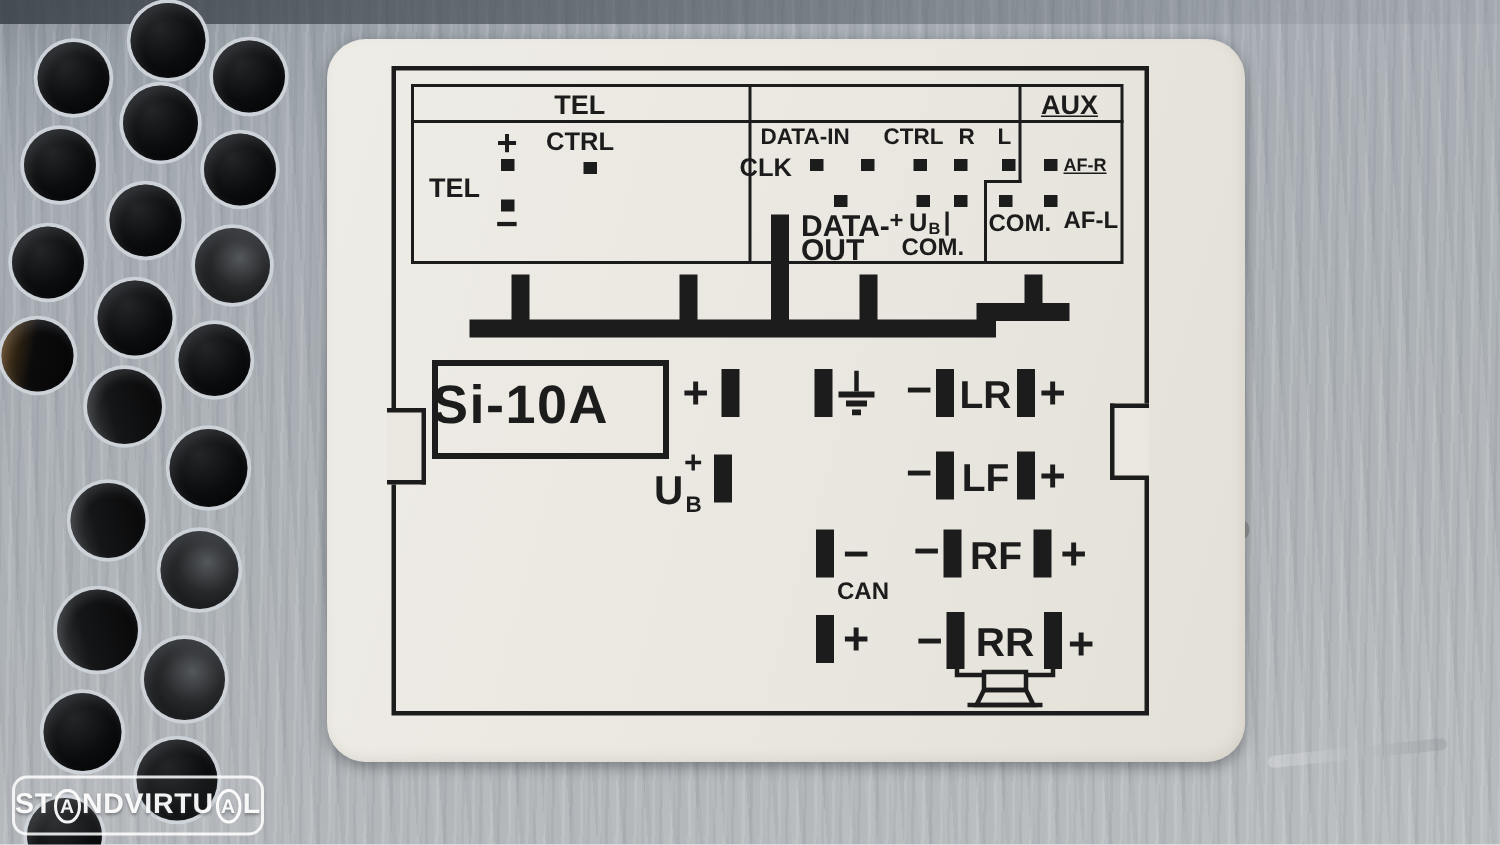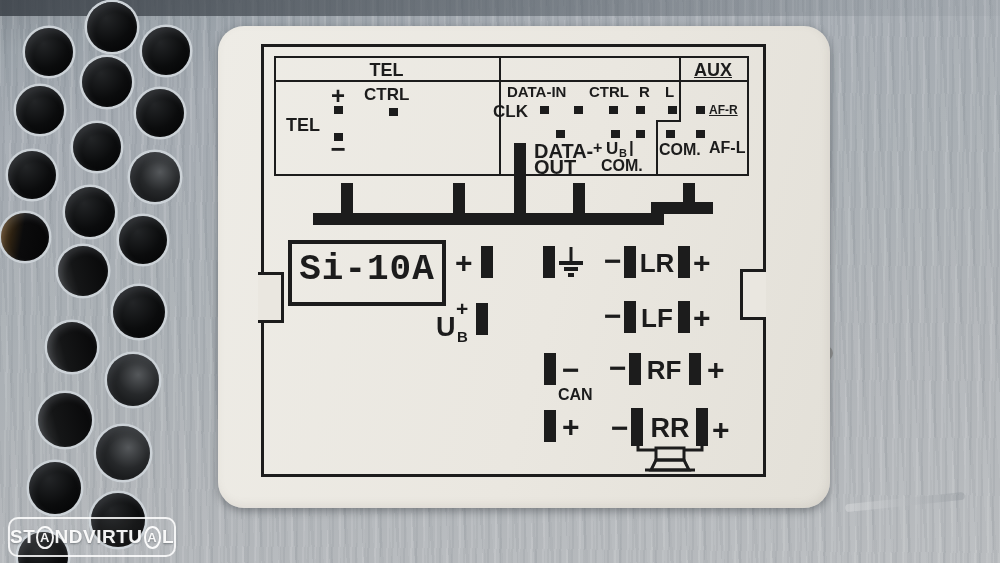--- a/index.html
+++ b/index.html
@@ -129,21 +129,21 @@
 
     <div class="shape" style="left:95px;top:187px;width:351px;height:12px;"></div>
     <div class="shape" style="left:433px;top:176px;width:62px;height:12px;"></div>
     <div class="shape" style="left:123px;top:157px;width:12px;height:32px;"></div>
     <div class="shape" style="left:235px;top:157px;width:12px;height:32px;"></div>
     <div class="shape" style="left:296px;top:117px;width:12px;height:72px;"></div>
     <div class="shape" style="left:355px;top:157px;width:12px;height:32px;"></div>
     <div class="shape" style="left:465px;top:157px;width:12px;height:21px;"></div>
 
     <div class="outline" style="left:70px;top:214px;width:150px;height:58px;border-width:4px;"></div>
-    <span class="t ctr" style="left:76px;top:226px;width:146px;font-size:36px;letter-spacing:1px;font-family:Liberation Mono, monospace;">Si-10A</span>
+    <span class="t ctr" style="left:56px;top:226px;width:146px;font-size:36px;letter-spacing:1px;">Si-10A</span>
     <span class="t" style="left:237px;top:222px;font-size:30px;">+</span>
     <div class="bar" style="left:263px;top:220px;"></div>
 
     <div class="bar" style="left:325px;top:220px;"></div>
     <svg style="position:absolute;left:340px;top:221px;" width="26" height="30" viewBox="0 0 26 30">
       <line x1="13" y1="0" x2="13" y2="14" stroke="#1c1c1c" stroke-width="3"></line>
       <line x1="1" y1="16" x2="25" y2="16" stroke="#1c1c1c" stroke-width="4"></line>
       <line x1="6" y1="22" x2="20" y2="22" stroke="#1c1c1c" stroke-width="4"></line>
       <line x1="10" y1="28" x2="16" y2="28" stroke="#1c1c1c" stroke-width="4"></line>
     </svg>

